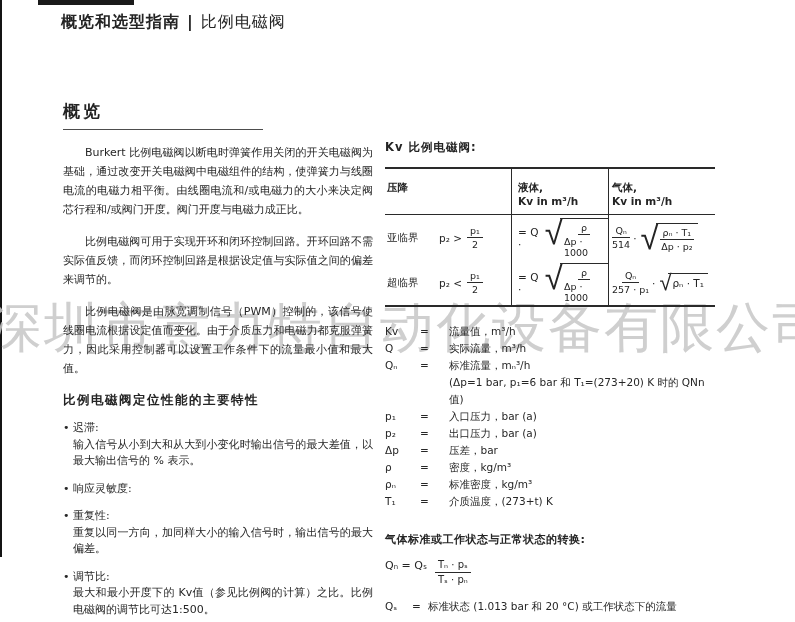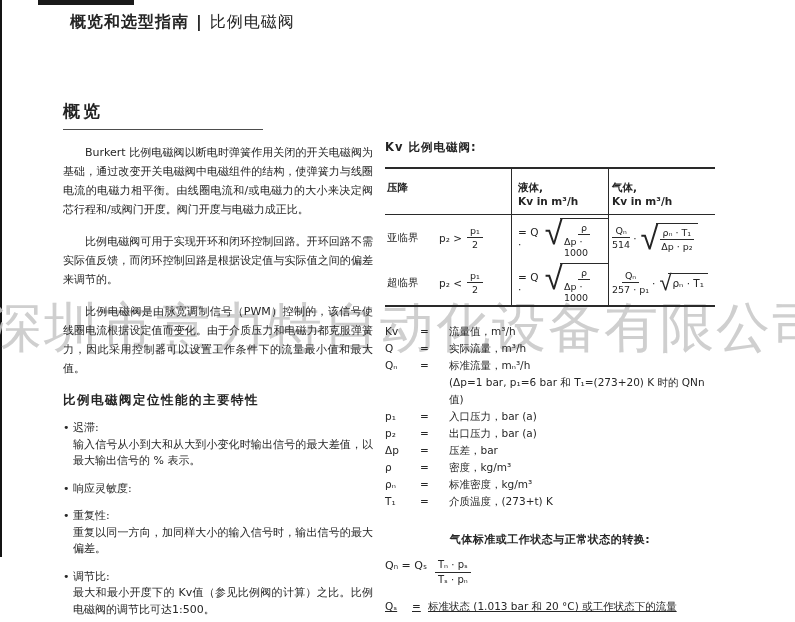--- a/index.html
+++ b/index.html
@@ -15,21 +15,21 @@
   
   .edge-left { position:absolute; left:0; top:0; width:2px; height:557px; background:#141414; }
   .scan-smudge { position:absolute; left:38px; top:0; width:96px; height:5px; background:#1a1a1a; }
   
   .watermark {
     position:absolute; left:-12px; top:292px; z-index:0;
     font-size:54px; font-weight:500; letter-spacing:2px;
     color:#c7c7c7; opacity:.85; white-space:nowrap;
   }
   
-  .doc-header { position:absolute; left:70px; top:12px; z-index:1; font-size:16px; letter-spacing:1px; }
+  .doc-header { position:absolute; left:61px; top:12px; z-index:1; font-size:16px; letter-spacing:1px; }
   .t-main, .t-div { font-weight:bold; }
   .t-div { margin:0 7px; }
 
   
   .col-left { position:absolute; left:63px; top:100px; width:310px; z-index:1; }
   .sec-head { margin:0; font-size:17px; font-weight:bold; letter-spacing:3px;
               width:200px; padding-bottom:6px; border-bottom:1px solid #4d4d4d; }
   .body-p { margin:13px 0 0; font-size:11px; line-height:19px; text-indent:2em; text-align:justify; color:#262626; }
   .feat-head { margin:14px 0 0; font-size:12.5px; font-weight:bold; letter-spacing:1.5px; }
   .feature { margin-top:11px; font-size:11px; line-height:16.5px; color:#262626; }
@@ -65,24 +65,24 @@
   .liq-prefix { margin-right:1px; }
   .dot { margin:0 3px; }
 
   .legend { margin-top:16px; font-size:10.5px; line-height:17px; color:#262626; }
   .lrow { display:flex;gap:16px; }
   .lsym { width:19px; }
   .leq { width:13px; }
   .ltext { flex:1; }
 
   .conv { margin-top:22px; font-size:10.5px; color:#262626; }
-  .conv-title { font-size:11px; font-weight:bold; letter-spacing:.5px;text-align:center; }
+  .conv-title { font-size:11px; font-weight:bold; letter-spacing:.5px; }
   .conv-formula { display:flex; gap:8px; margin-top:12px; font-size:11px; }
   .conv-formula .frac { font-size:10px; line-height:12px; }
-  .drow { display:flex; margin-top:12px; line-height:16px;text-decoration:underline; }
+  .drow { display:flex; margin-top:12px; line-height:16px; }
   .drow.second { margin-top:17px; }
   .dsym { width:27px; }
   .deq { width:16px; }
 </style>
 </head>
 <body>
 
 <div class="page">
   <div class="edge-left"></div>
   <div class="scan-smudge"></div>

